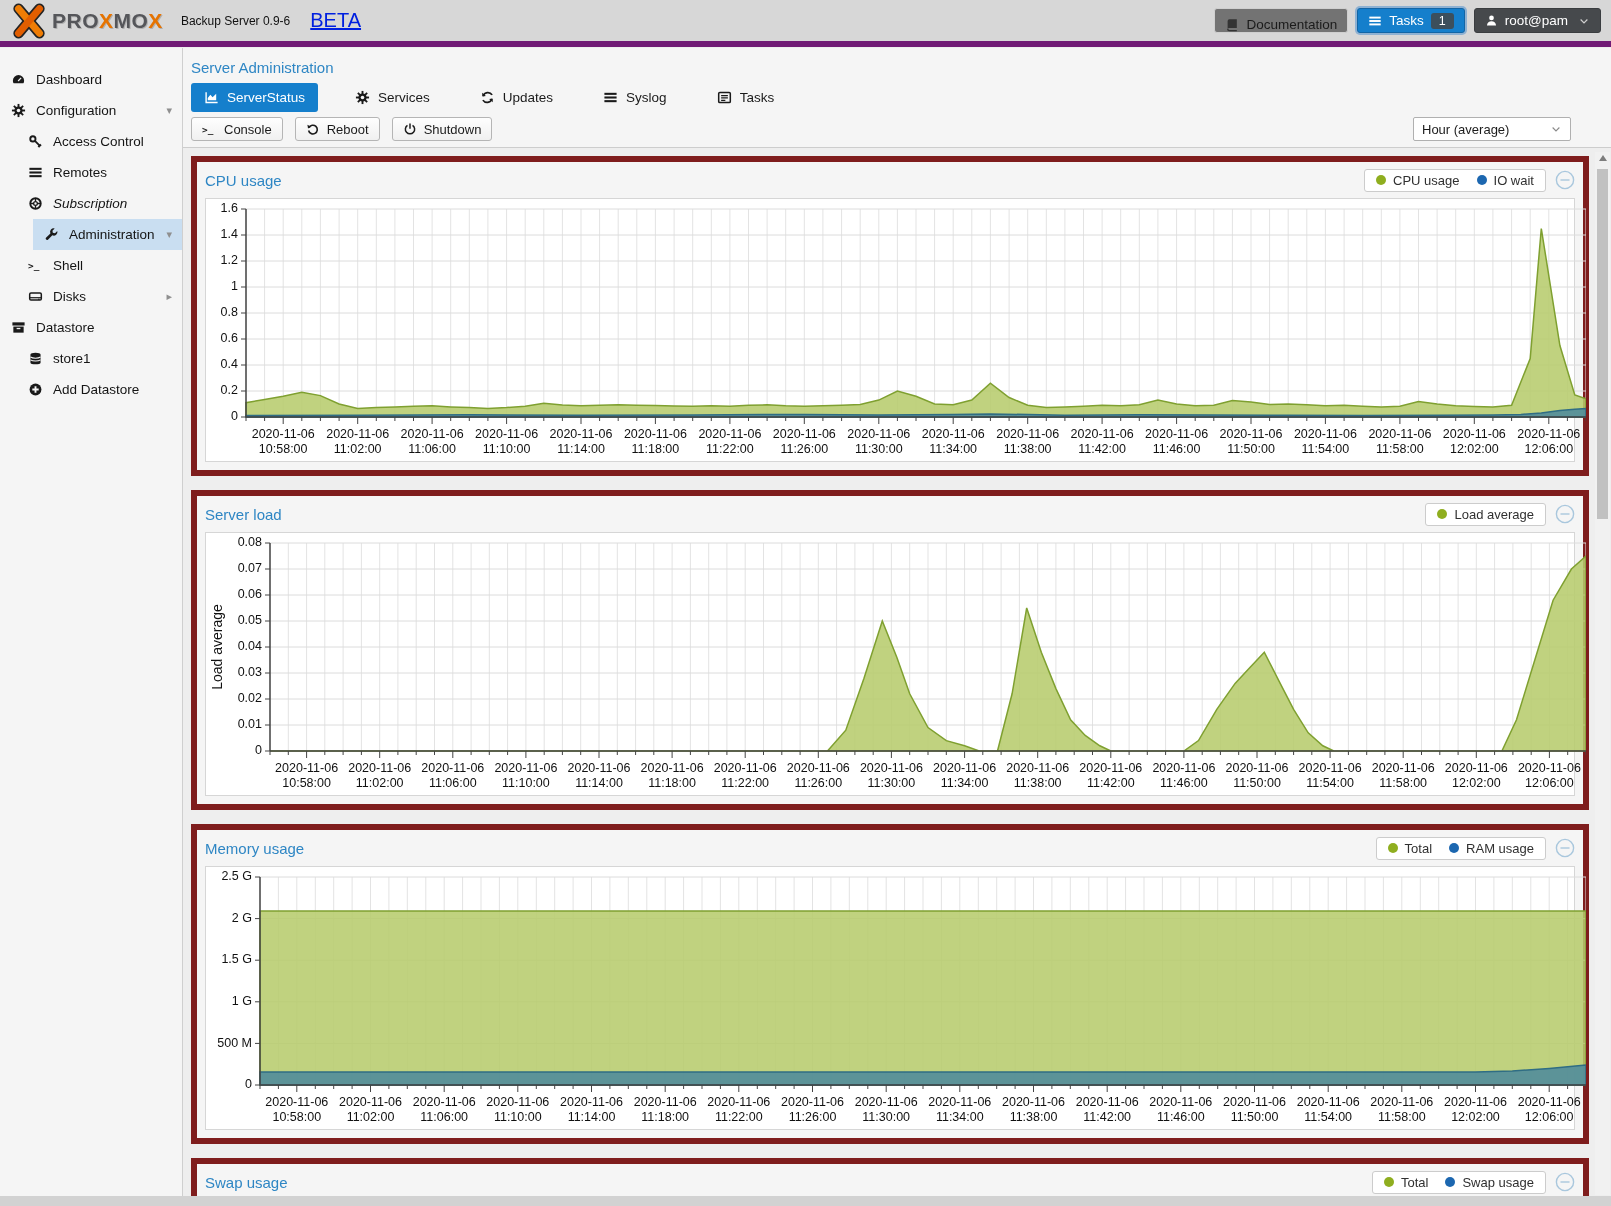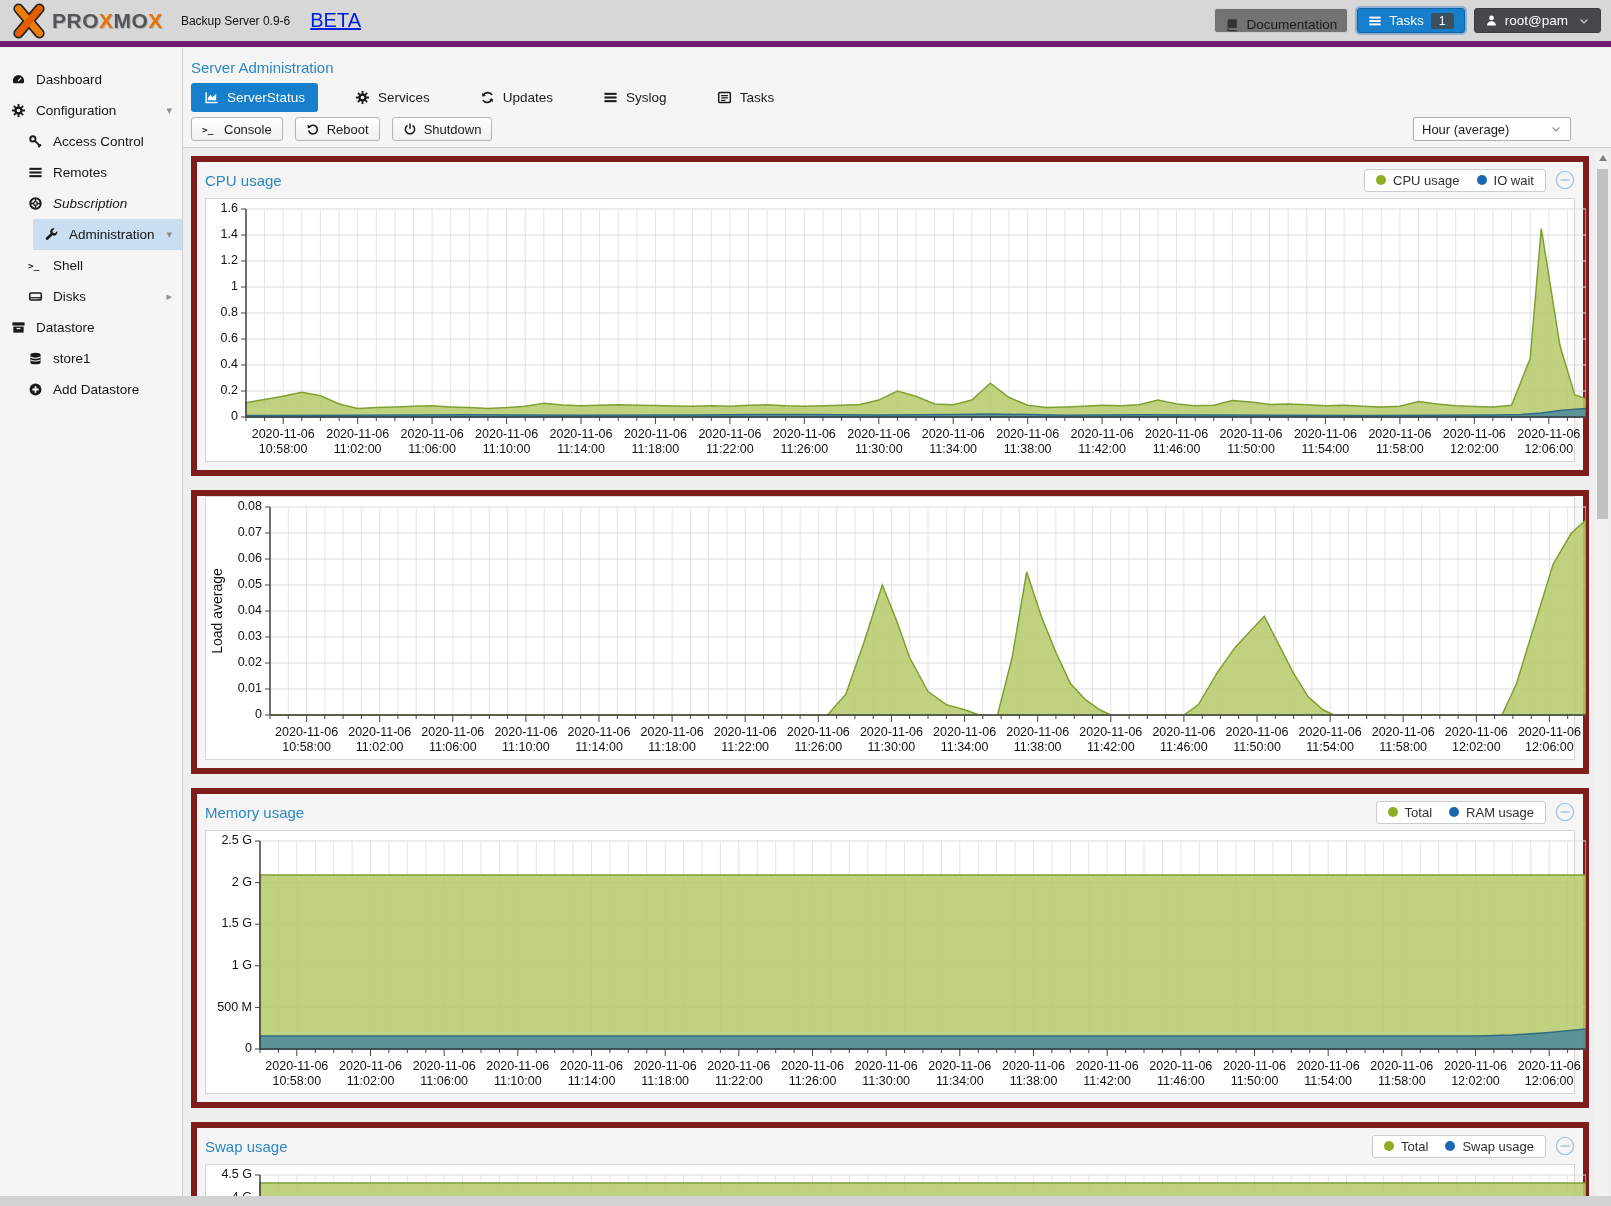--- a/index.html
+++ b/index.html
@@ -566,20 +566,35 @@
                 <text x="1193.9" y="254" text-anchor="middle" font-size="12.5" fill="#111">11:58:00</text>
                 <text x="1268.3" y="239" text-anchor="middle" font-size="12.5" fill="#111">2020-11-06</text>
                 <text x="1268.3" y="254" text-anchor="middle" font-size="12.5" fill="#111">12:02:00</text>
                 <text x="1342.8" y="239" text-anchor="middle" font-size="12.5" fill="#111">2020-11-06</text>
                 <text x="1342.8" y="254" text-anchor="middle" font-size="12.5" fill="#111">12:06:00</text>
               </svg>
     </div>
   </section>
 
   <section class="panel">
+    <div class="panel-header">
+      <span class="panel-title">Server load</span>
+      <div class="legend">
+                <span class="legend-item">
+                  <i class="legend-dot" style="background: rgb(143, 174, 31);"></i>
+                  <span>Load average</span>
+                </span>
+              </div>
+      <span class="collapse-tool">
+        <svg viewBox="0 0 20 20" width="20" height="20" fill="none" stroke="#a9c7dd" stroke-width="1.4">
+                  <circle cx="10" cy="10" r="8.6"></circle>
+                  <path d="M5.5 10h9"></path>
+                </svg>
+      </span>
+    </div>
     <div class="chart-box">
       <svg class="chart-svg" width="1380" height="262">
                 <line x1="64.0" y1="10" x2="64.0" y2="218" stroke="#e3e3e3"></line>
                 <line x1="82.3" y1="10" x2="82.3" y2="218" stroke="#e3e3e3"></line>
                 <line x1="100.6" y1="10" x2="100.6" y2="218" stroke="#e3e3e3"></line>
                 <line x1="118.8" y1="10" x2="118.8" y2="218" stroke="#e3e3e3"></line>
                 <line x1="137.1" y1="10" x2="137.1" y2="218" stroke="#e3e3e3"></line>
                 <line x1="155.4" y1="10" x2="155.4" y2="218" stroke="#e3e3e3"></line>
                 <line x1="173.7" y1="10" x2="173.7" y2="218" stroke="#e3e3e3"></line>
                 <line x1="191.9" y1="10" x2="191.9" y2="218" stroke="#e3e3e3"></line>

